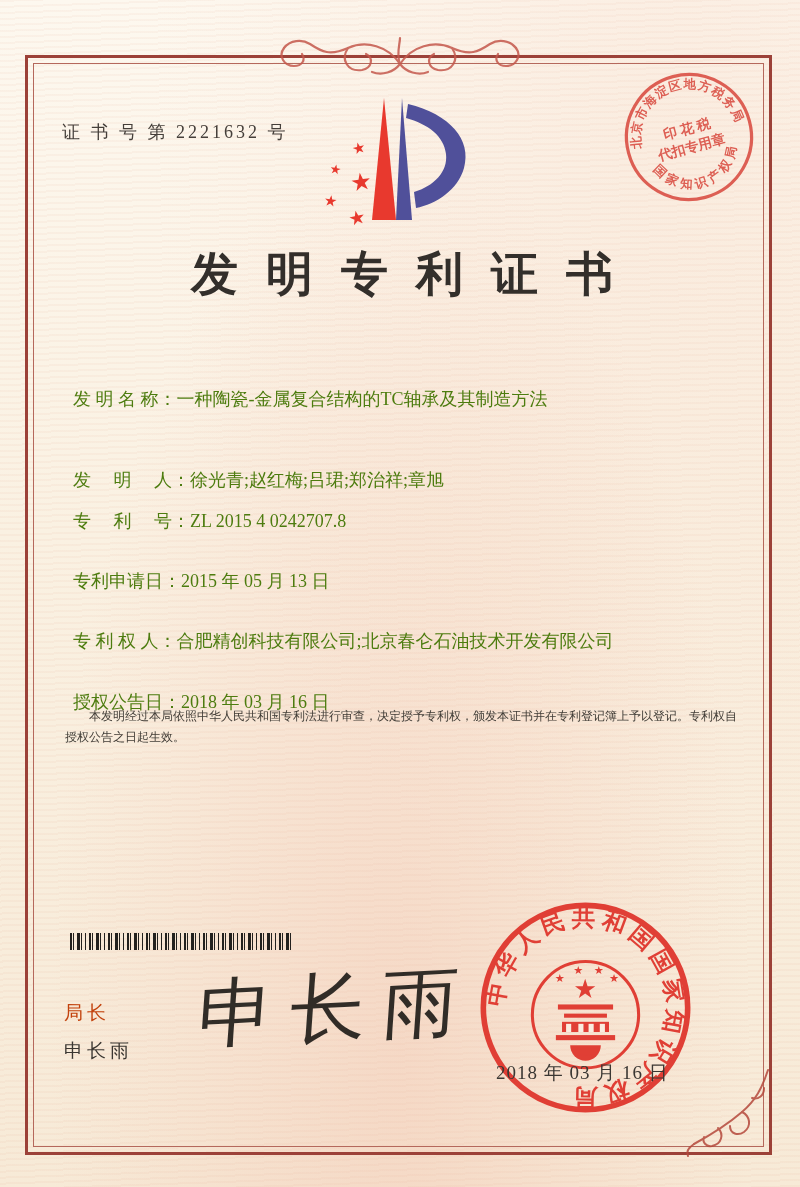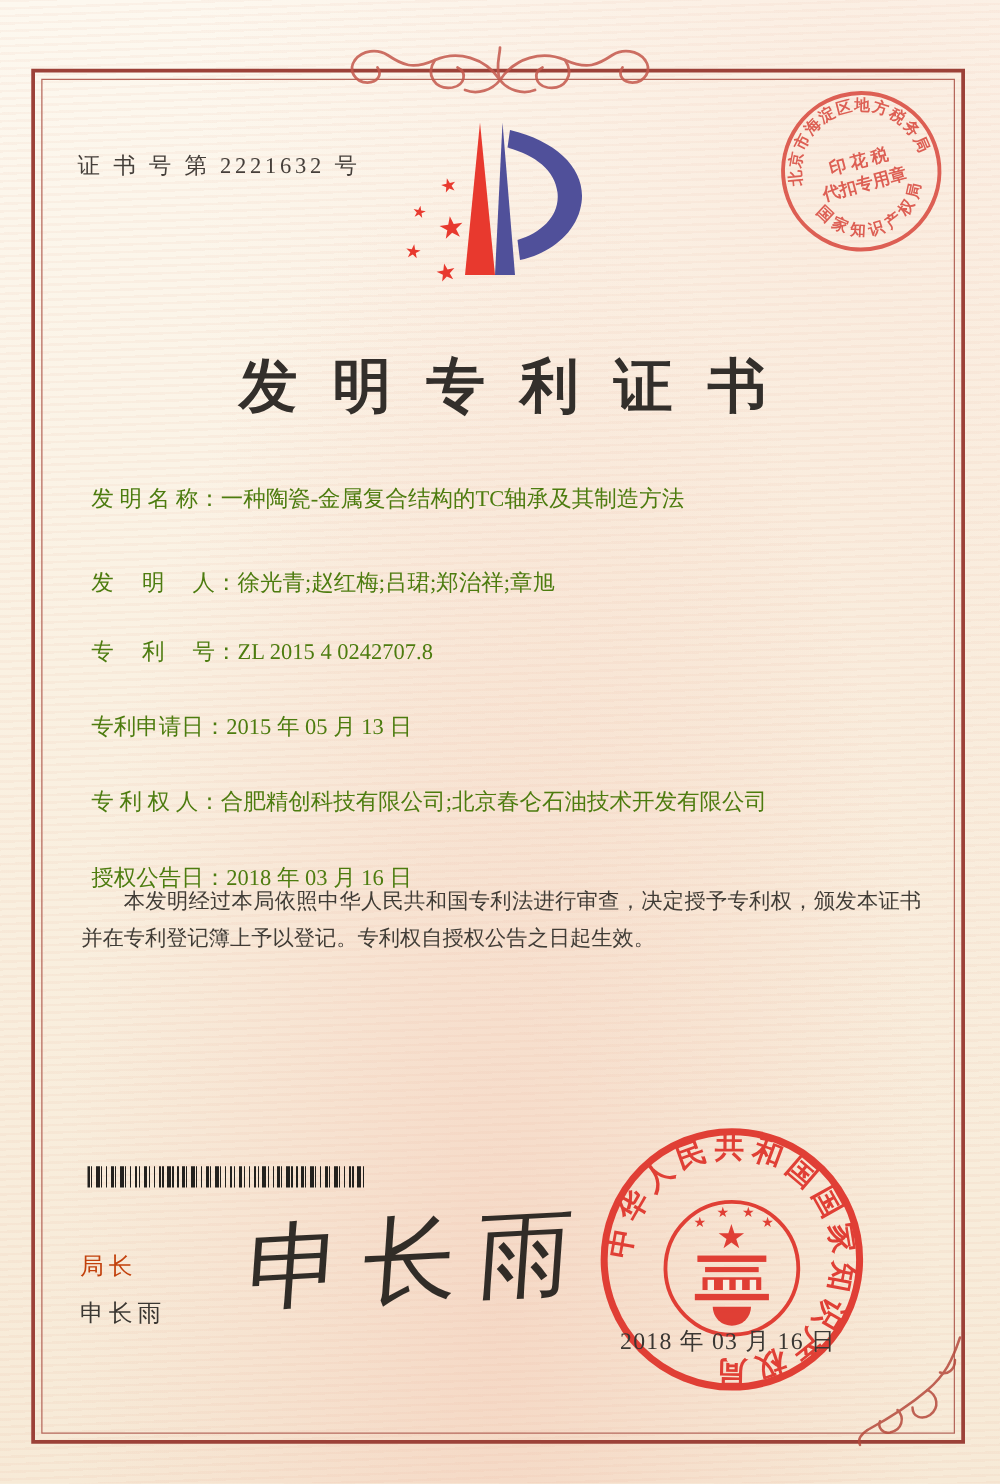--- a/index.html
+++ b/index.html
@@ -26,31 +26,31 @@
     border:1px solid #b5685c;box-sizing:border-box;
   }
   .cert-no{
     position:absolute;left:62px;top:120px;
     font-size:18px;color:#453f3a;letter-spacing:3px;white-space:pre;
   }
   .logo{position:absolute;left:322px;top:88px;}
   .title{
     position:absolute;left:0;top:243px;width:788px;
     text-align:center;font-size:47px;font-weight:bold;color:#332f2b;
-    letter-spacing:28px;padding-left:44px;box-sizing:border-box;margin-top:35px;
+    letter-spacing:28px;padding-left:44px;box-sizing:border-box;
   }
   .field{
     position:absolute;left:64px;width:690px;
     font-size:18px;color:#4d7c0f;white-space:pre;
   }
   .field .label{display:inline-block;white-space:pre;}
   .field .value{white-space:pre-wrap;}
   .paras{
     position:absolute;left:65px;top:706px;width:672px;
-    font-size:17px;line-height:1.76;color:#403c36;text-align:justify;
+    font-size:12px;line-height:1.76;color:#403c36;text-align:justify;
   }
   .paras p{margin:0;text-indent:2em;}
   .barcode{
     position:absolute;left:70px;top:933px;width:224px;height:17px;
     background-image:repeating-linear-gradient(90deg,
       #23211e 0 2px, transparent 2px 3px,
       #23211e 3px 4px, transparent 4px 7px,
       #23211e 7px 10px, transparent 10px 11px,
       #23211e 11px 12px, transparent 12px 15px,
       #23211e 15px 16px, transparent 16px 19px);
@@ -116,21 +116,21 @@
     <text x="2" y="118" font-size="15" transform="rotate(8 8 112)">★</text>
     <text x="26" y="136" font-size="19" transform="rotate(-12 36 128)">★</text>
   </g>
 </svg>
 
 <div class="title">发明专利证书</div>
 
 <div class="field" style="top:366px">
   <span class="label">发 明 名 称：</span><span class="value">一种陶瓷-金属复合结构的TC轴承及其制造方法</span>
 </div>
-<div class="field" style="top:433px">
+<div class="field" style="top:447px">
   <span class="label">发　 明　 人：</span><span class="value">徐光青;赵红梅;吕珺;郑治祥;章旭</span>
 </div>
 <div class="field" style="top:488px">
   <span class="label">专　 利　 号：</span><span class="value">ZL 2015 4 0242707.8</span>
 </div>
 <div class="field" style="top:548px">
   <span class="label">专利申请日：</span><span class="value">2015 年 05 月 13 日</span>
 </div>
 <div class="field" style="top:608px">
   <span class="label">专 利 权 人：</span><span class="value">合肥精创科技有限公司;北京春仑石油技术开发有限公司</span>

